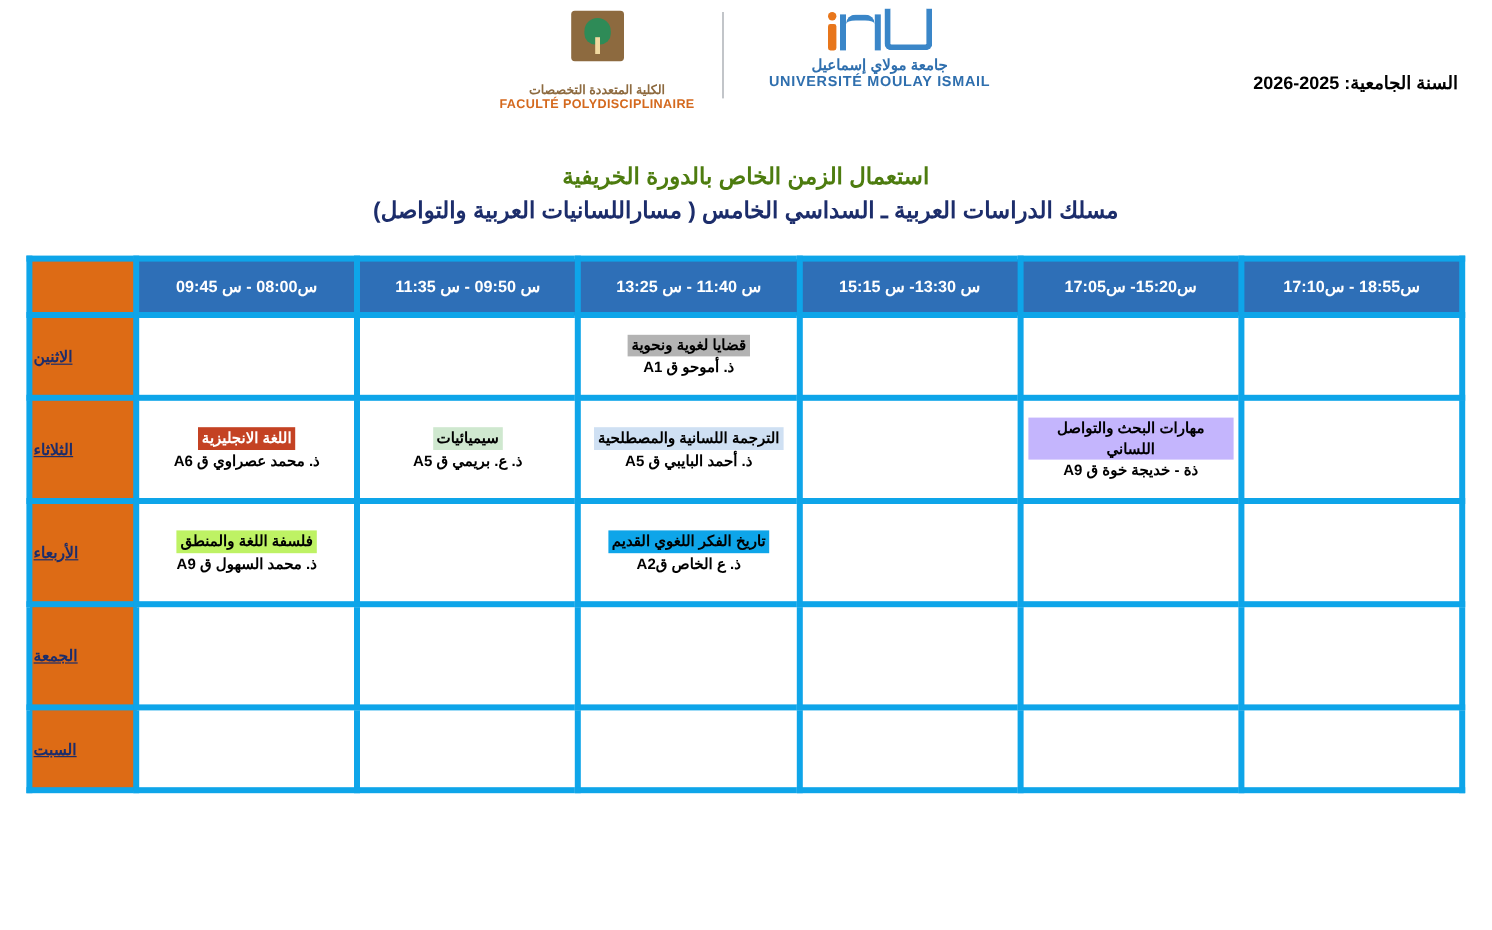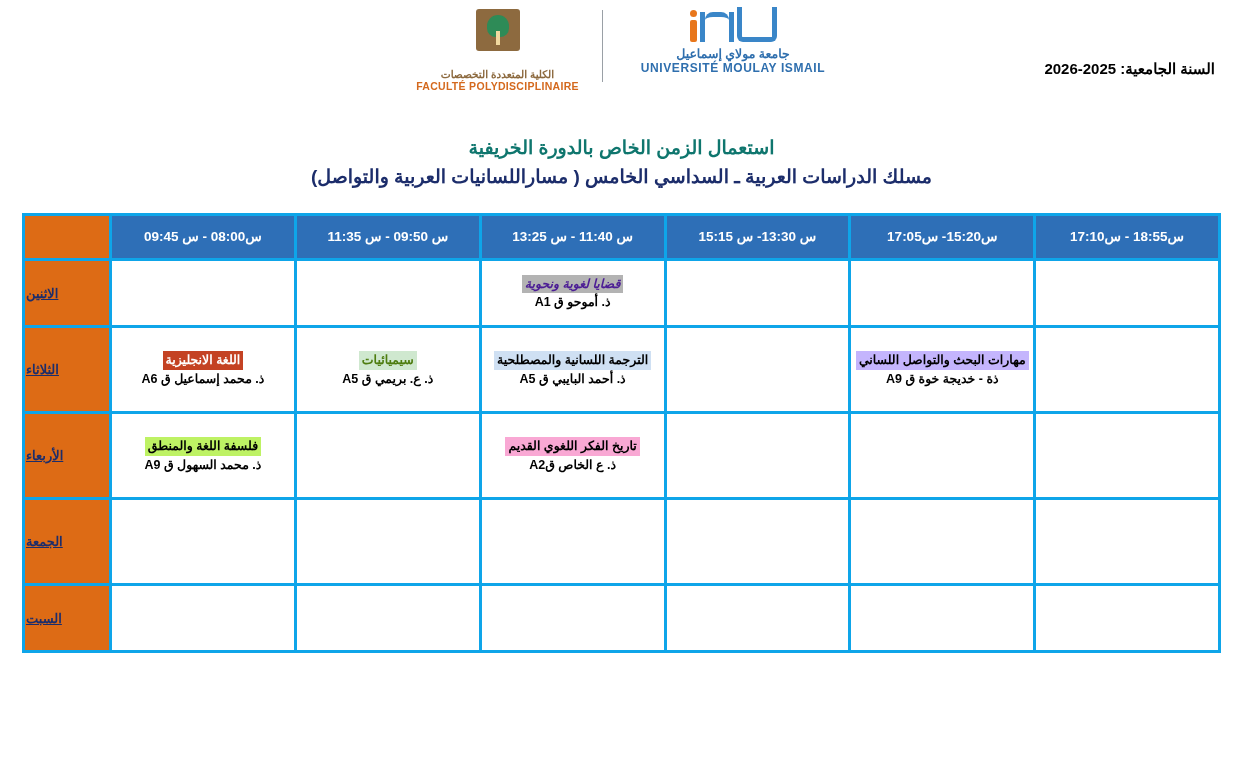--- a/index.html
+++ b/index.html
@@ -161,42 +161,42 @@
 
   
   .titles {
     text-align: center;
     margin-top: 24px;
     direction: rtl;
   }
   .title-1 {
     font-size: 19px;
     font-weight: bold;
-    color: #0f766e;
+    color: #4d7c0f;
     line-height: 1.5;
   }
   .title-2 {
     font-size: 19px;
     font-weight: bold;
     color: #1c2d6b;
     line-height: 1.5;
   }
 
   
   .table-wrap {
     margin: 22px 22px 0 22px;
     direction: rtl;
   }
   table.schedule {
     border-collapse: collapse;
     width: 1199px;
     table-layout: fixed;
   }
   table.schedule th, table.schedule td {
-    border: 3px solid #0ea5e9;
+    border: 5px solid #0ea5e9;
     vertical-align: middle;
   }
   th.slot-head {
     background: #2e6fb7;
     color: #ffffff;
     font-size: 13.5px;
     font-weight: bold;
     height: 38px;
     padding: 2px 4px;
     line-height: 1.25;
@@ -227,27 +227,27 @@
     font-weight: bold;
     display: inline-block;
     padding: 1px 3px;
     line-height: 1.3;
   }
   .course-teacher {
     font-weight: bold;
     font-size: 12.5px;
     margin-top: 1px;
   }
-  .hl-grey   { background: #b3b3b3; color: #4c1d95; font-style: italic; }
+  .hl-grey   { background: #b3b3b3; color: #000000; }
   .hl-green  { background: #c4b5fd; color: #000; }
   .hl-blue   { background: #cfe0f3; color: #000; }
   .hl-lblue  { background: #bef264; color: #000; }
-  .hl-mint   { background: #cfe8cf; color: #4d7c0f; }
+  .hl-mint   { background: #cfe8cf; color: #000000; }
   .hl-red    { background: #c44223; color: #ffffff; }
-  .hl-yellow { background: #f9a8d4; color: #000; }
+  .hl-yellow { background: #0ea5e9; color: #000; }
   .row-h1 { height: 46px; }
   .row-h2 { height: 86px; }
   .row-h3 { height: 86px; }
   .row-h4 { height: 86px; }
   .row-h5 { height: 86px; }
   .row-h6 { height: 46px; }
 </style>
 </head>
 <body>
 
@@ -348,21 +348,21 @@
         <td class="cell">
           <div class="course-title hl-blue">الترجمة اللسانية والمصطلحية</div>
           <div class="course-teacher">ذ. أحمد البايبي ق A5</div>
         </td>
         <td class="cell">
           <div class="course-title hl-mint">سيميائيات</div>
           <div class="course-teacher">ذ. ع. بريمي  ق A5</div>
         </td>
         <td class="cell">
           <div class="course-title hl-red">اللغة الانجليزية</div>
-          <div class="course-teacher">ذ. محمد إسماعيل ق A6</div>
+          <div class="course-teacher">ذ. محمد عصراوي ق A6</div>
         </td>
         <td class="day">الثلاثاء</td>
       </tr>
 
       <tr class="row-h3">
         <td class="cell">
           
           
         </td>
         <td class="cell">

